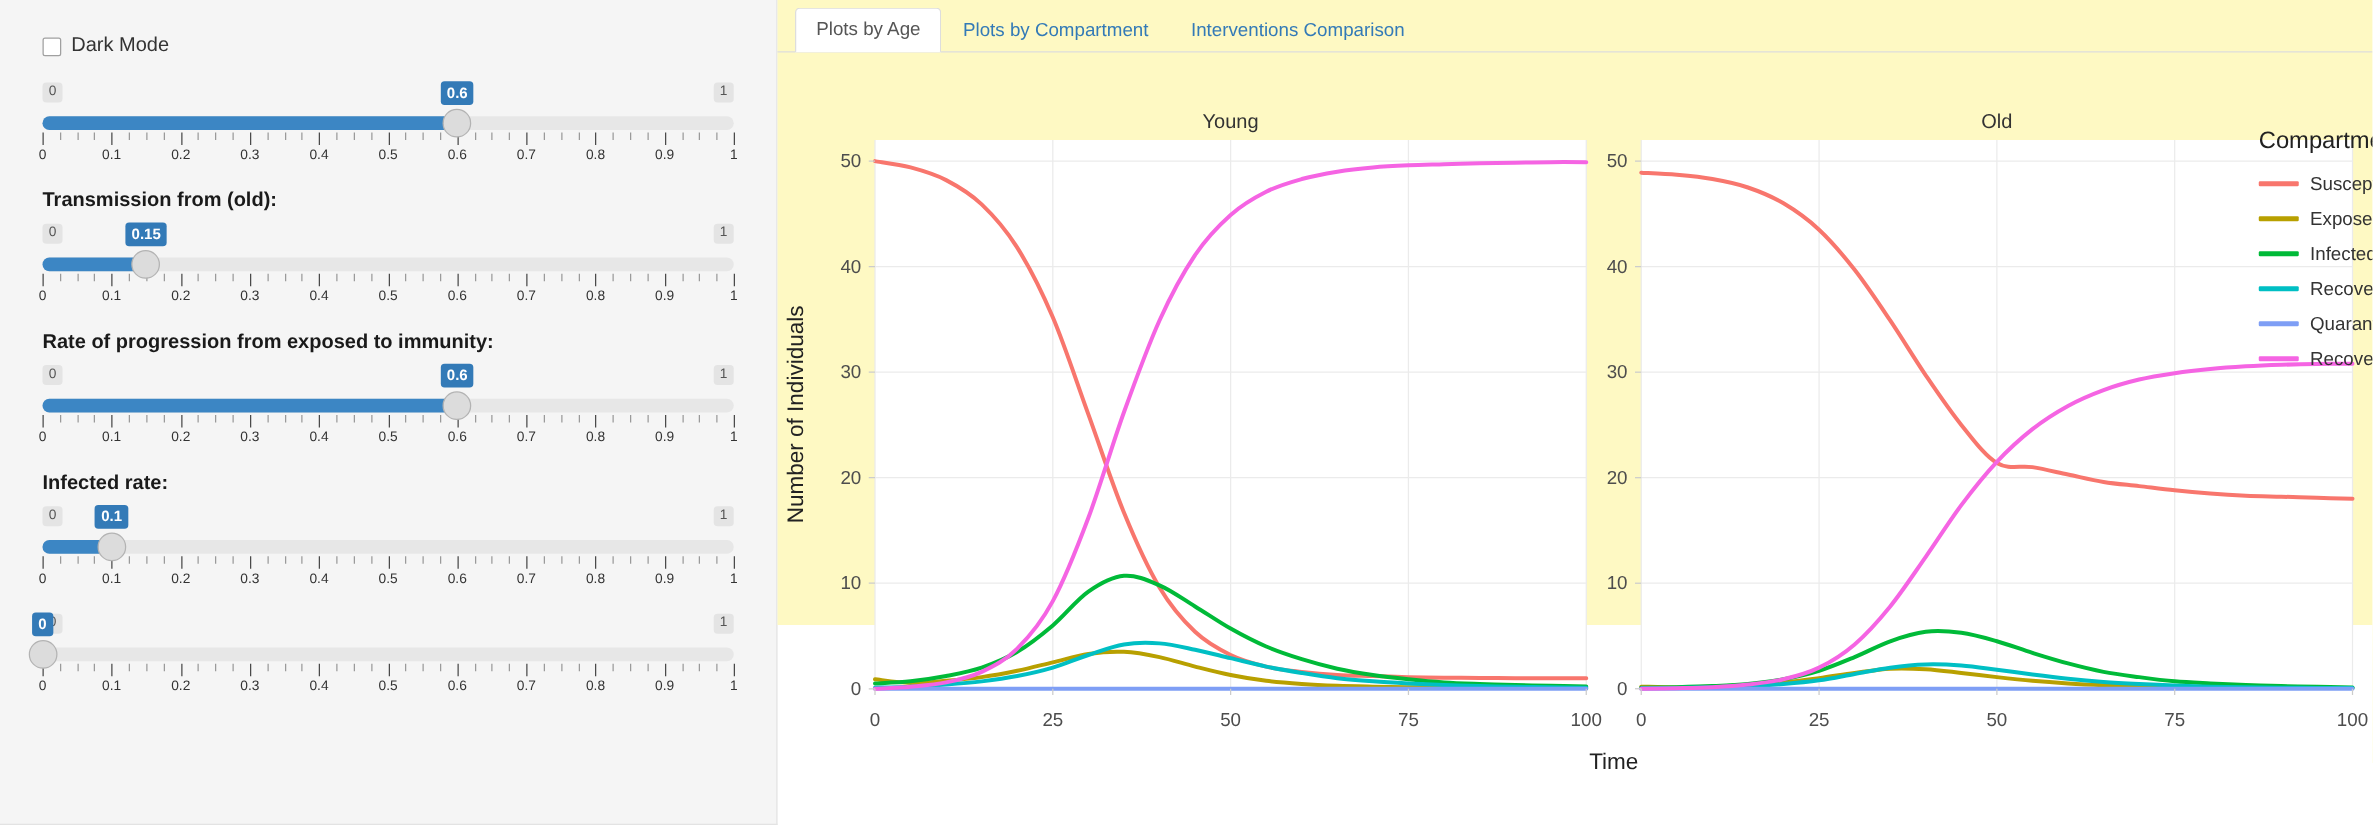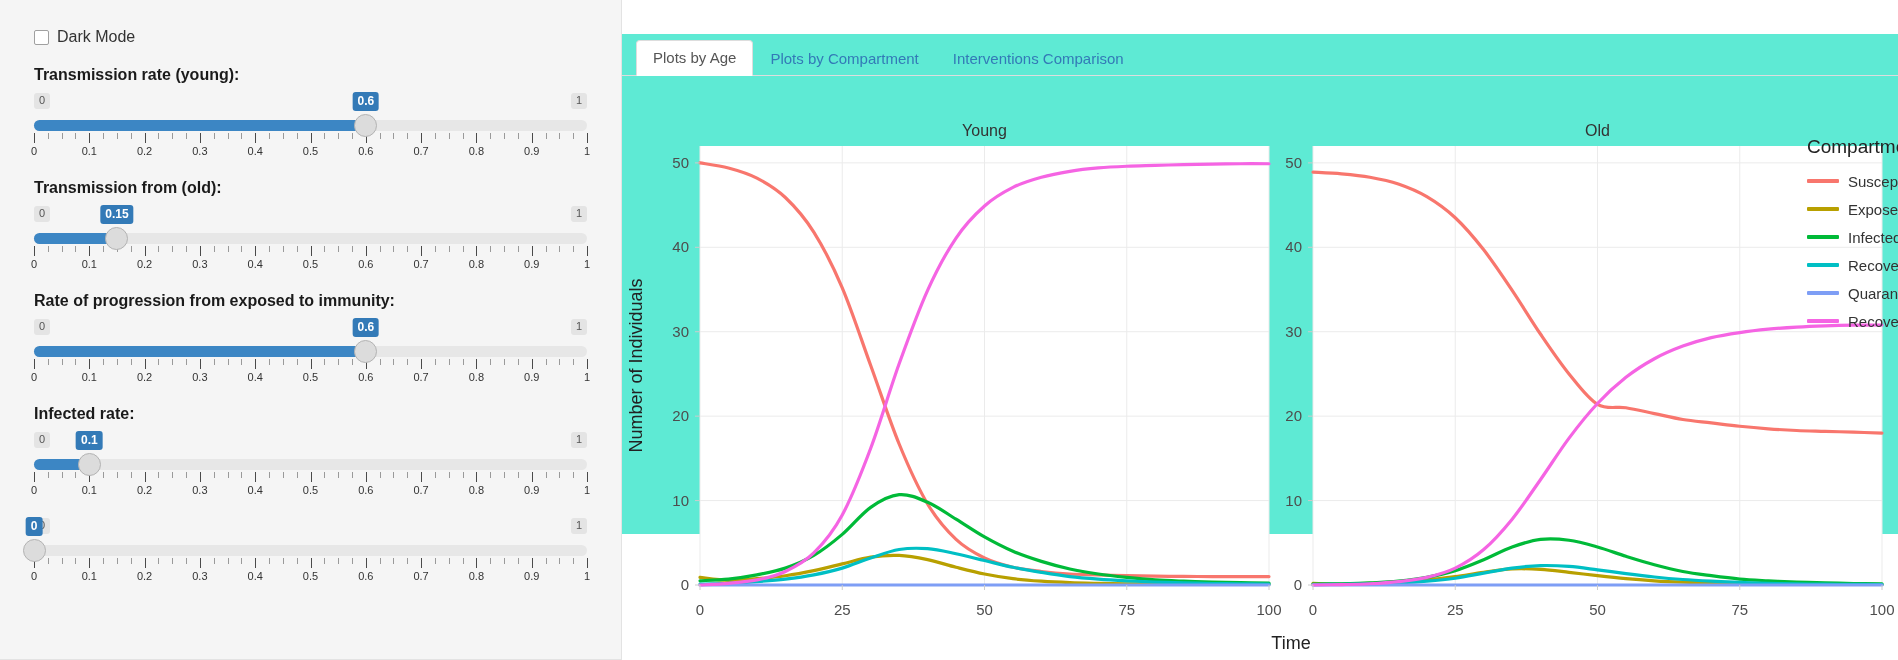--- a/index.html
+++ b/index.html
@@ -78,21 +78,21 @@
     position: absolute; top: 0; width: 1px; background: #9a9a9a;
   }
   .tick.major { height: 10px; background: #4a4a4a; }
   .tick.minor { height: 6px; }
   .tick-label {
     position: absolute; top: 12px; transform: translateX(-50%);
     font-size: 11px; color: #333; white-space: nowrap;
   }
 
   
-  .main { flex: 1; height: 500px; position: relative; background: #5eead4; margin-top: 34px; }
+  .main { flex: 1; height: 500px; position: relative; background: #fef9c3; }
   .tabs {
     display: flex; align-items: flex-end;
     height: 39px; border-bottom: 1px solid #ddd;
     padding-left: 14px; margin-top: 3px;
   }
   .tab {
     font-size: 15px; color: #337ab7;
     padding: 9px 16px 10px 16px; line-height: 1;
     border: 1px solid transparent; border-bottom: none;
     border-radius: 4px 4px 0 0; position: relative; top: 1px;
@@ -122,21 +122,20 @@
 
   <div class="sidebar">
 
     <div class="checkbox-row">
       <span class="cbox"></span>
       <span class="cbox-label">Dark Mode</span>
     </div>
 
     <div id="sliders">
         <div class="slider-block">
-          <div class="slider-label">Transmission rate (young):</div>
      <div class="slider-area">
        <div class="limit-badge limit-min">0</div>
        <div class="limit-badge limit-max">1</div>
        <div class="value-badge" style="left:60%">0.6</div>
        <div class="track">
          <div class="track-fill" style="width:60%"></div>
        </div>
        <div class="handle" style="left:60%"></div>
        <div class="ruler">
               <div class="tick major" style="left:0%"></div>

